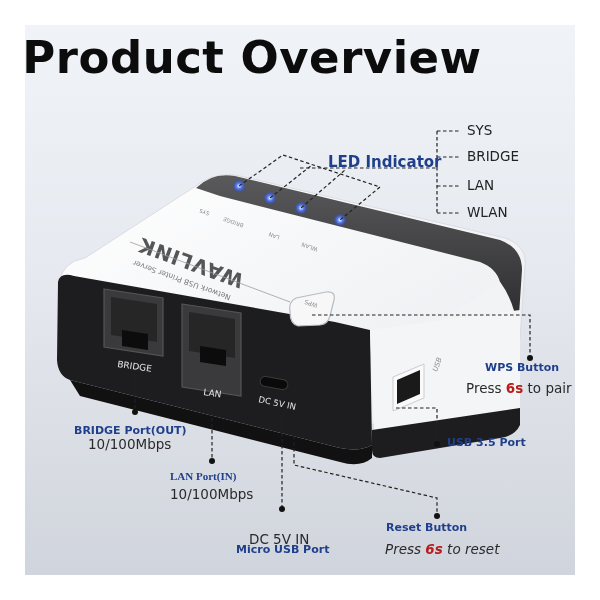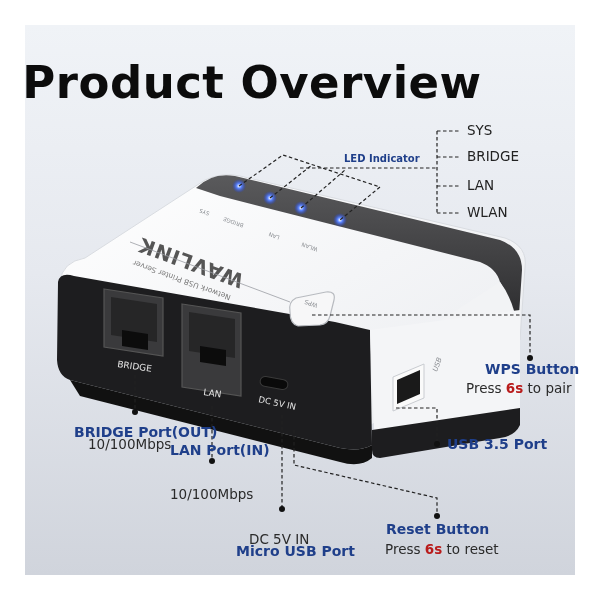--- a/index.html
+++ b/index.html
@@ -2,27 +2,27 @@
 <html><head>
 <meta charset="utf-8">
 <style>
   html, body { margin: 0; padding: 0; background: #ffffff; }
   body { width: 600px; height: 600px; position: relative; overflow: hidden; font-family: "Liberation Sans", "DejaVu Sans", sans-serif; }
   .panel {
     position: absolute; left: 25px; top: 25px; width: 550px; height: 550px;
     background: linear-gradient(180deg, #f0f3f7 0%, #e6e9ef 45%, #d0d4dc 100%);
   }
   .title {
-    position: absolute; left: 0; top: 56px; width: 504px; text-align: center;
+    position: absolute; left: 0; top: 31px; width: 504px; text-align: center;
     font-size: 45px; font-weight: bold; color: #0c0c0c; letter-spacing: 0.5px;
     font-family: "DejaVu Sans", sans-serif;
   }
   svg.scene { position: absolute; left: 0; top: 0; }
   .lbl { position: absolute; white-space: nowrap; font-family: "DejaVu Sans", sans-serif; }
-  .blue { color: #1f3f8a; font-weight: bold; font-size: 14px; }
+  .blue { color: #1f3f8a; font-weight: bold; font-size: 11px; }
   .gray { color: #2a2a2a; font-size: 13.5px; }
   .led-name { color: #222; font-size: 13.5px; }
   .em { color: #b91c1c; font-weight: bold; }
 </style>
 </head>
 <body>
 
 <div class="panel"></div>
 <div class="title">Product Overview</div>
 
@@ -136,34 +136,34 @@
   <g fill="#111">
     <circle cx="530" cy="358" r="3"></circle>
     <circle cx="437" cy="444" r="3"></circle>
     <circle cx="135" cy="412" r="3"></circle>
     <circle cx="212" cy="461" r="3"></circle>
     <circle cx="282" cy="509" r="3"></circle>
     <circle cx="437" cy="516" r="3"></circle>
   </g>
 </svg>
 
-<div class="lbl blue" style="left:344px;top:153px;font-size:10px;text-align:center;">LED Indicator</div>
+<div class="lbl blue" style="left:328px;top:153px;font-size:15px;text-align:center;">LED Indicator</div>
 <div class="lbl led-name" style="left:467px;top:122px;">SYS</div>
 <div class="lbl led-name" style="left:467px;top:148px;">BRIDGE</div>
 <div class="lbl led-name" style="left:467px;top:177px;">LAN</div>
 <div class="lbl led-name" style="left:467px;top:204px;">WLAN</div>
 
 <div class="lbl blue" style="left:485px;top:361px;">WPS Button</div>
 <div class="lbl gray" style="left:466px;top:380px;"><span>Press </span><span class="em">6s</span><span> to pair</span></div>
 
 <div class="lbl blue" style="left:447px;top:436px;">USB 3.5 Port</div>
 
 <div class="lbl blue" style="left:74px;top:424px;">BRIDGE Port(OUT)</div>
 <div class="lbl gray" style="left:88px;top:436px;">10/100Mbps</div>
 
-<div class="lbl blue" style="left:170px;top:442px;">LAN Port(IN)</div>
+<div class="lbl blue" style="left:170px;top:470px;font-family:Liberation Serif, serif;">LAN Port(IN)</div>
 <div class="lbl gray" style="left:170px;top:486px;">10/100Mbps</div>
 
 <div class="lbl blue" style="left:236px;top:511px;margin-top:32px;">Micro USB Port</div>
 <div class="lbl gray" style="left:249px;top:531px;">DC 5V IN</div>
 
 <div class="lbl blue" style="left:386px;top:521px;">Reset Button</div>
-<div class="lbl gray" style="left:385px;top:541px;"><span>Press </span><span class="em">6s</span><span> to reset</span></div>
+<div class="lbl gray" style="left:385px;top:541px;font-style:italic;"><span>Press </span><span class="em">6s</span><span> to reset</span></div>
 
 </body></html>

